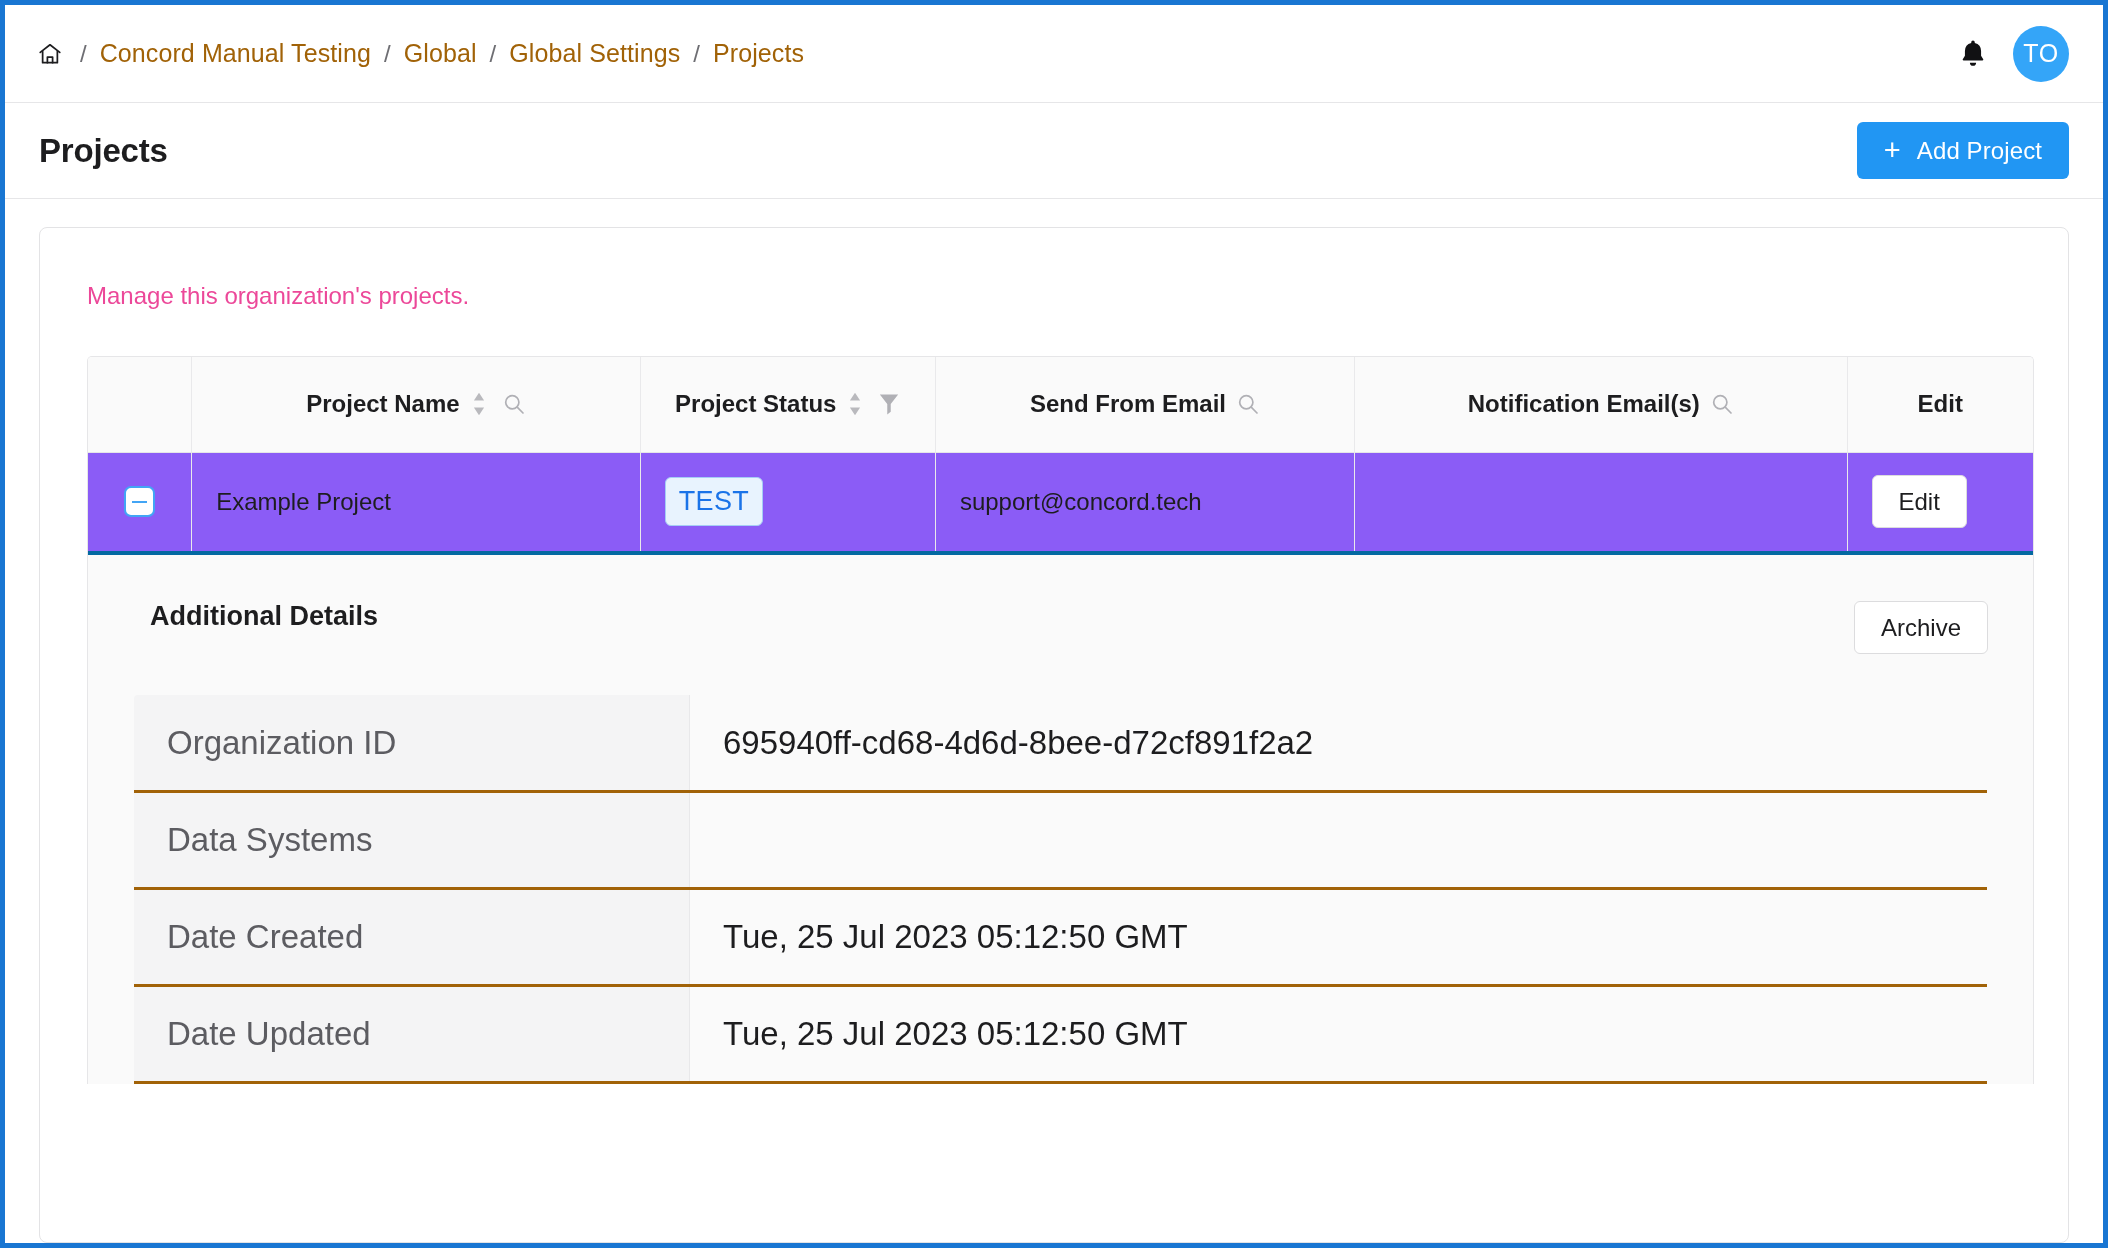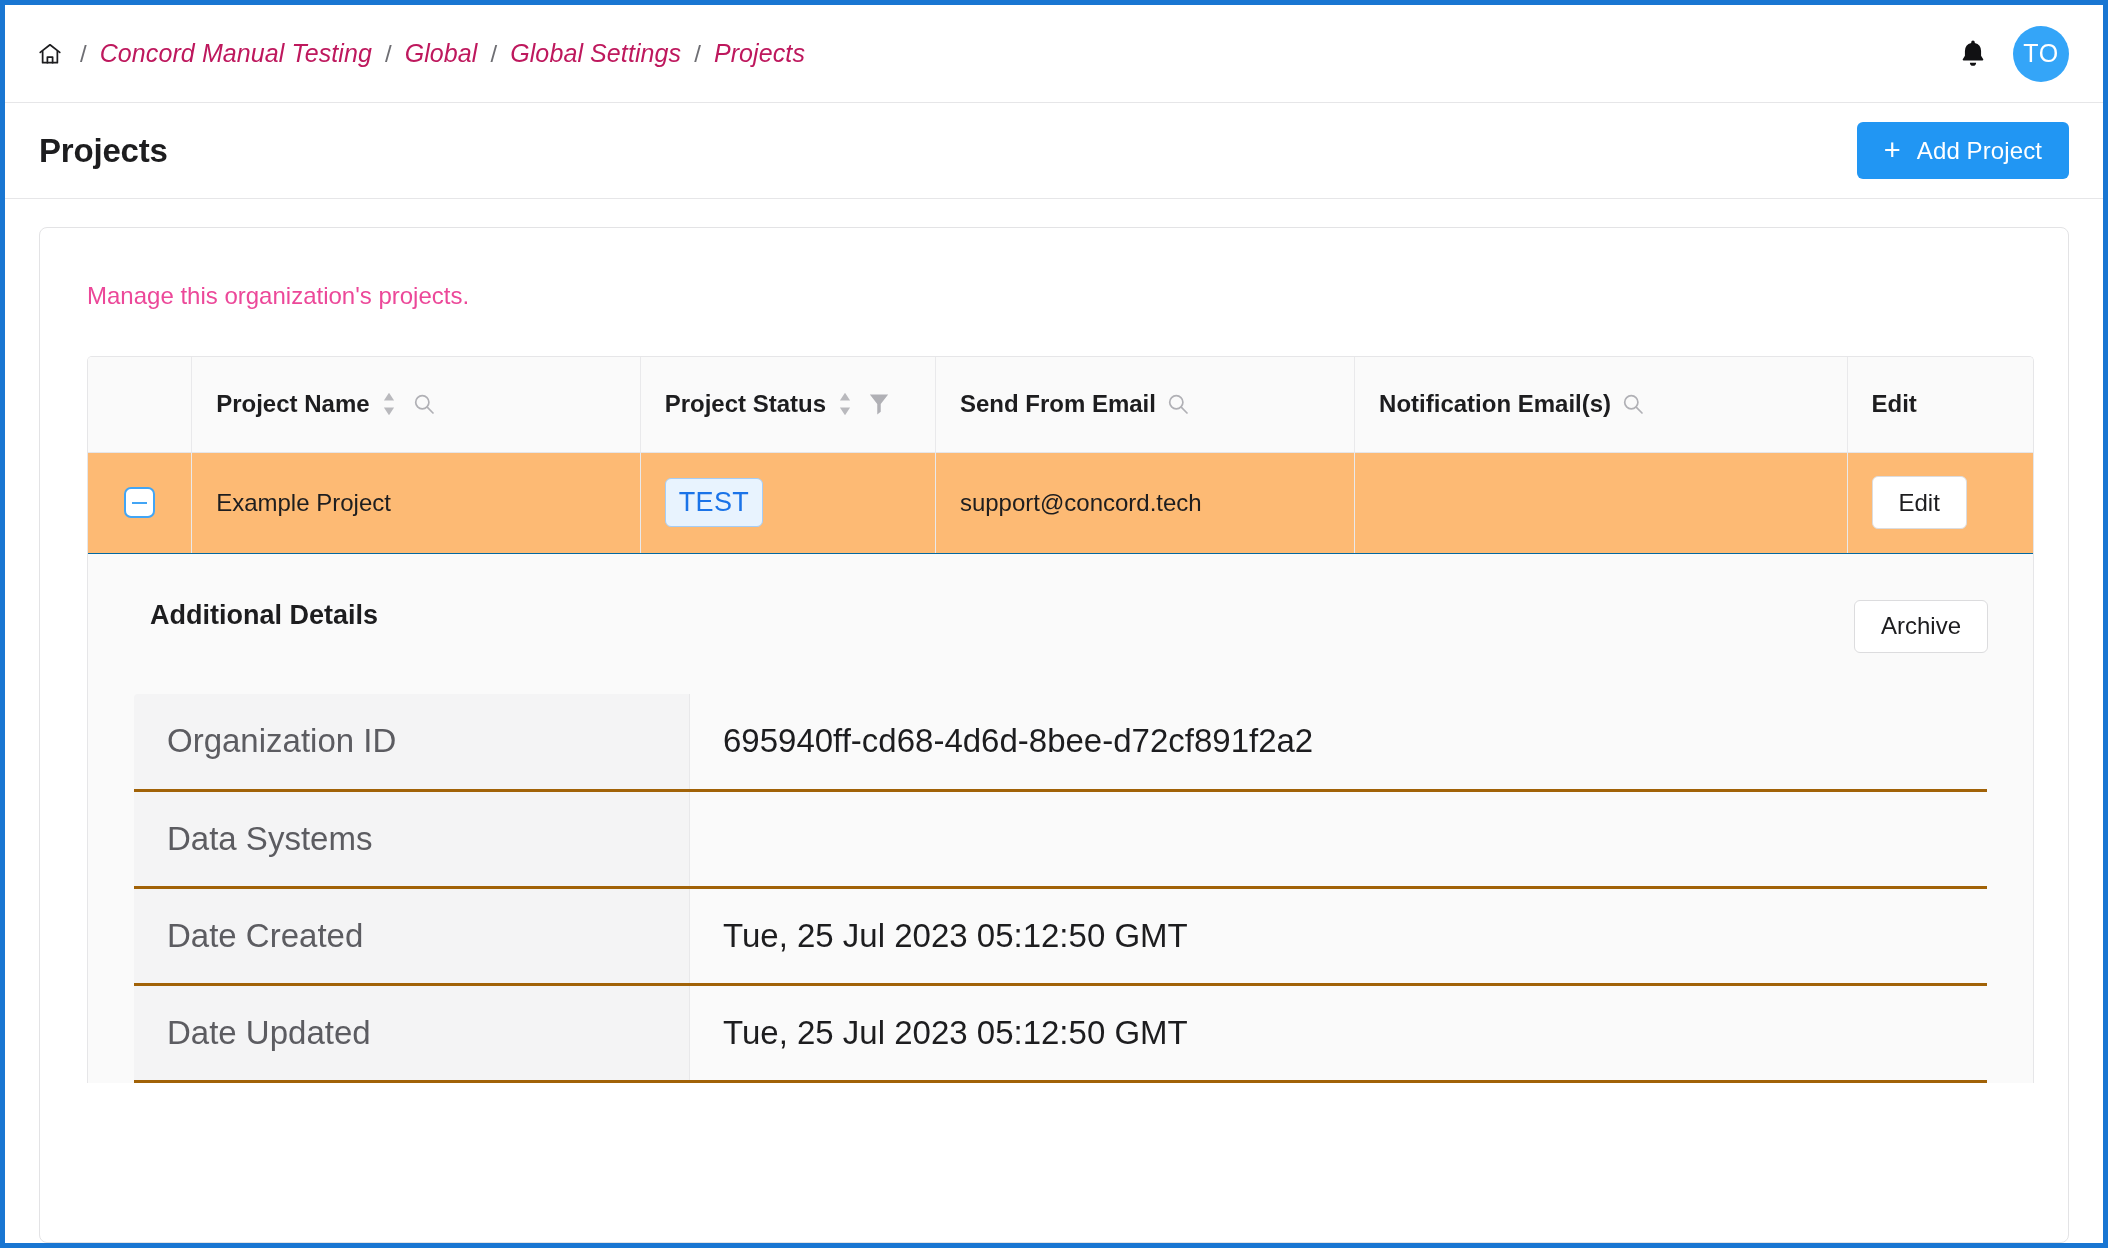--- a/index.html
+++ b/index.html
@@ -50,24 +50,23 @@
     height: 30px;
     margin-right: 2px;
   }
   .crumb-sep {
     color: #6e6e73;
     font-size: 24px;
     padding: 0 13px;
     user-select: none;
   }
   .crumb-link {
-    color: #be185d;
+    color: #a16207;
     white-space: nowrap;
     letter-spacing: 0.1px;
-    font-style: italic;
   }
 
   .topbar-right {
     display: flex;
     align-items: center;
     gap: 20px;
     flex: 0 0 auto;
     justify-content: center;
   }
   .bell-btn {
@@ -166,34 +165,34 @@
     font-size: 24px;
     font-weight: bold;
     color: #1d1d1f;
     padding: 0 24px;
     vertical-align: middle;
   }
   table.grid thead th:last-child { border-right: none; }
   .th-inner {
     display: flex;
     align-items: center;
-    justify-content: flex-start;
+    justify-content: center;
     gap: 10px;
   }
   .th-icons { display: flex; align-items: center; gap: 14px; }
 
   table.grid tbody td {
     border-right: 1px solid #e9e9eb;
-    border-bottom: 1px solid #0369a1;
+    border-bottom: 4px solid #0369a1;
     height: 101px;
     font-size: 24px;
     color: #1d1d1f;
     padding: 0 24px;
     vertical-align: middle;
-    background: #fdba74;
+    background: #8b5cf6;
   }
   table.grid tbody td:last-child { border-right: none; }
 
   .col-toggle { width: 92px; }
   .col-name   { width: 398px; }
   .col-status { width: 262px; }
   .col-sfrom  { width: 372px; }
   .col-notif  { width: 437px; }
   .col-edit   { width: 165px; }
 

